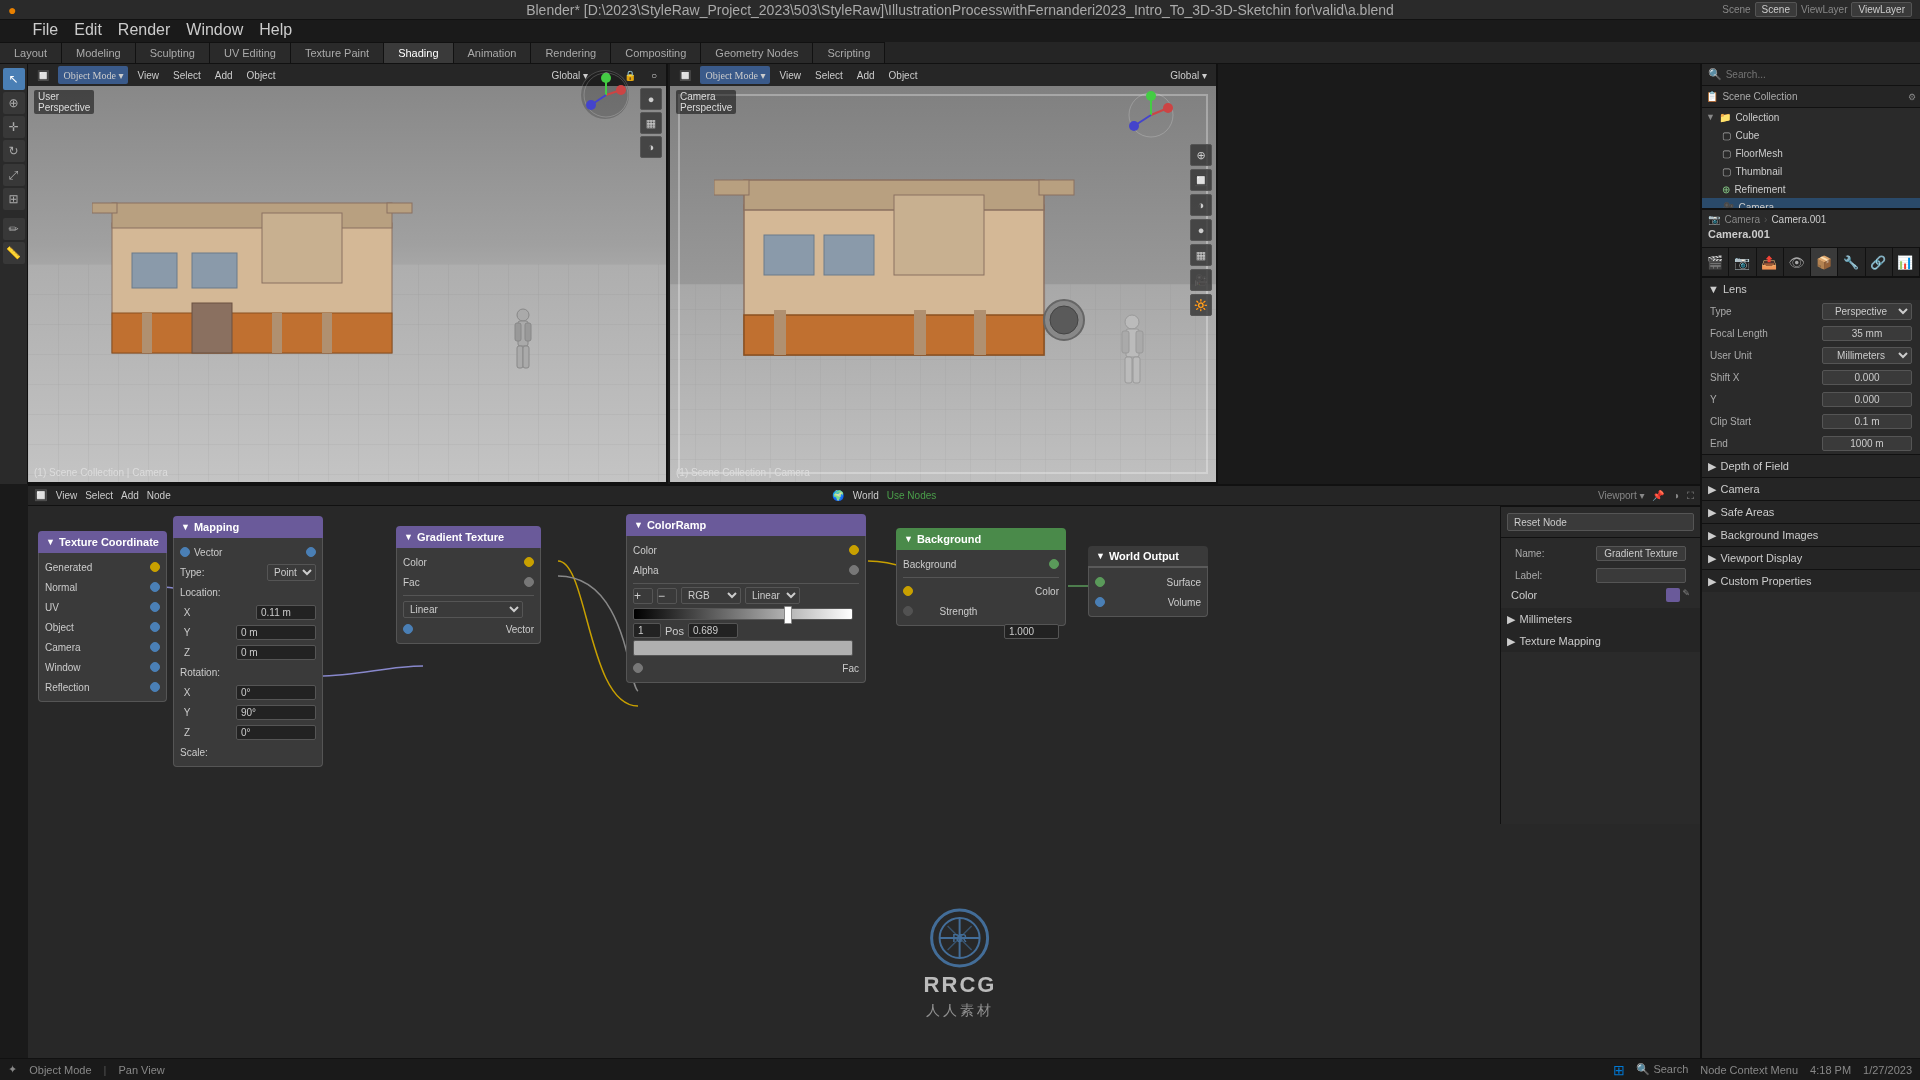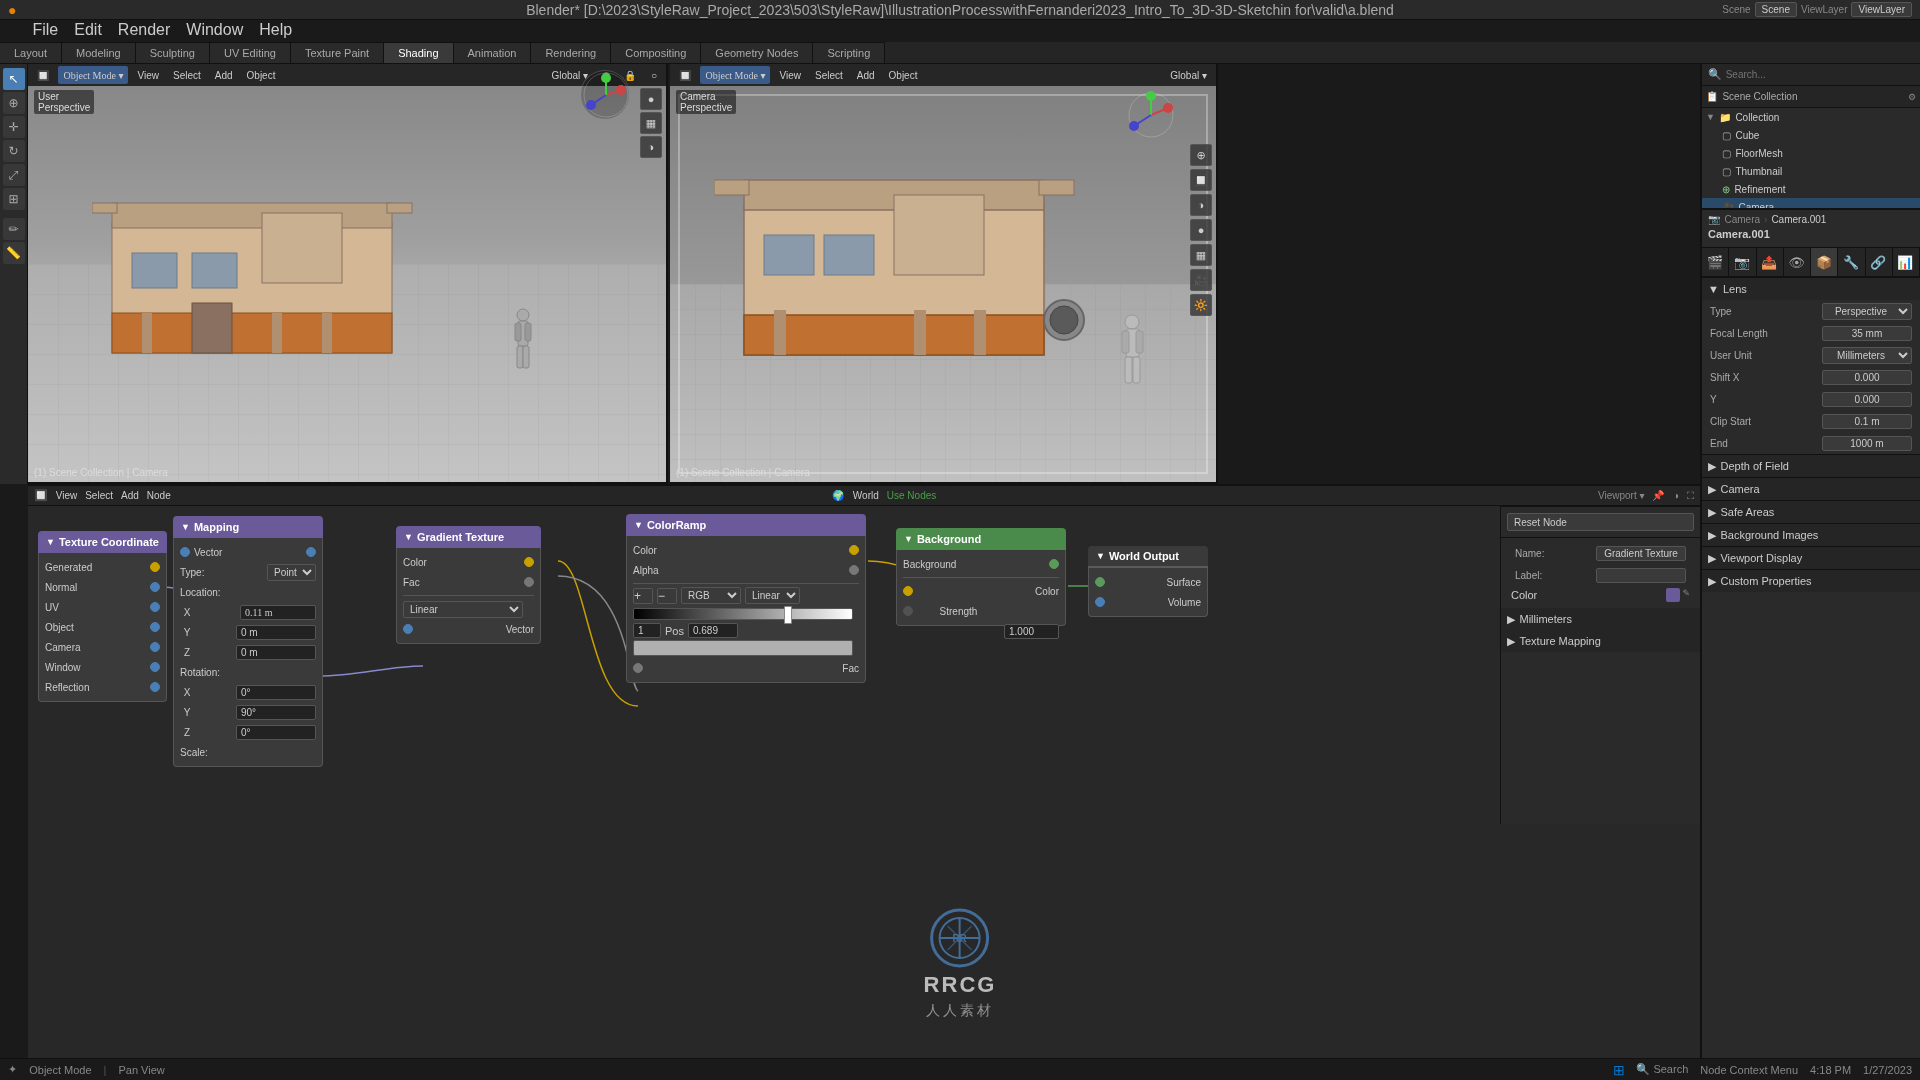--- a/index.html
+++ b/index.html
@@ -812,21 +812,21 @@
           <span>Type:</span>
           <select class="node-select">
             <option>Point</option>
           </select>
         </div>
         <div class="node-row">
           <span>Location:</span>
         </div>
         <div class="node-row">
           <span style="width:14px;text-align:center;">X</span>
-          <input class="node-input" type="text" value="0.11 m" style="width: 76px; font-family: Liberation Serif, serif;">
+          <input class="node-input" type="text" value="0.11 m" style="width: 60px;">
         </div>
         <div class="node-row">
           <span style="width:14px;text-align:center;">Y</span>
           <input class="node-input" type="text" value="0 m" style="width: 80px;">
         </div>
         <div class="node-row">
           <span style="width:14px;text-align:center;">Z</span>
           <input class="node-input" type="text" value="0 m" style="width: 80px;">
         </div>
         <div class="node-row">

